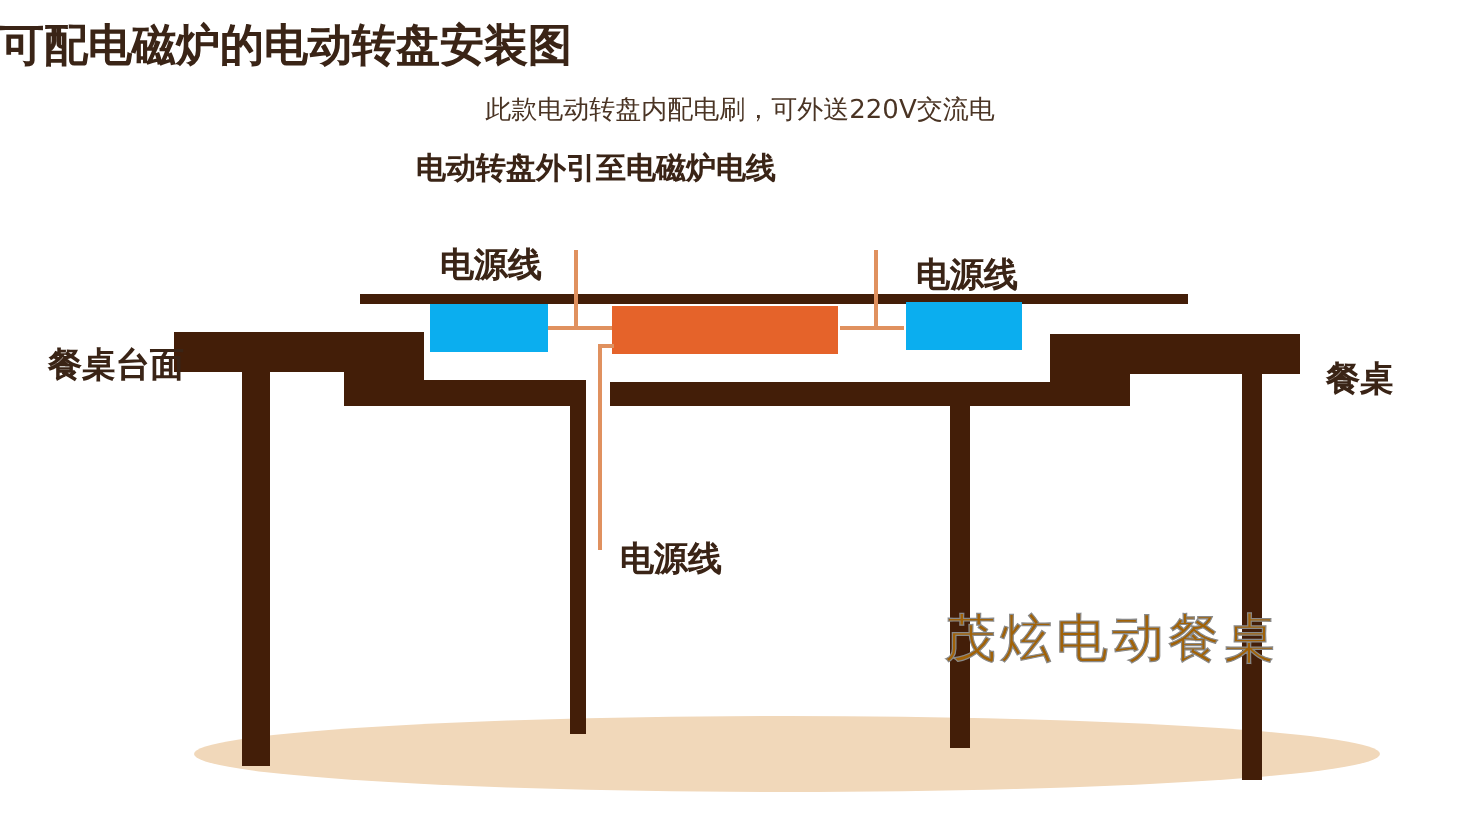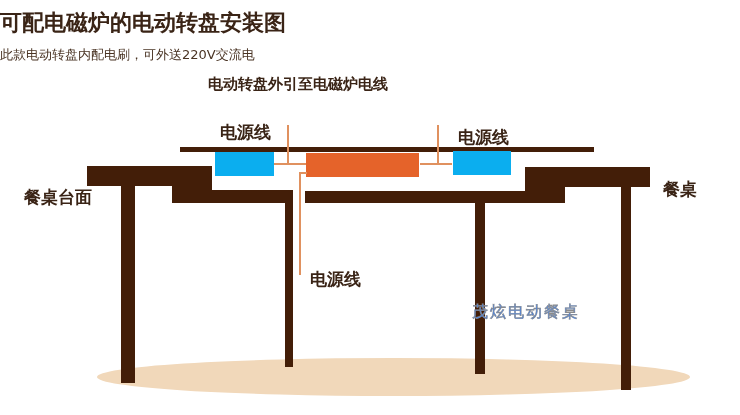--- a/index.html
+++ b/index.html
@@ -1,28 +1,28 @@
 <!DOCTYPE html>
 <html><head>
 <meta charset="utf-8">
 <style>
   html, body { margin: 0; padding: 0; background: #ffffff; }
   body { width: 740px; height: 415px; position: relative; overflow: hidden;
          font-family: "DejaVu Sans", "Liberation Sans", sans-serif; }
   .abs { position: absolute; }
   .title { left: 0; width: 740px; top: 8px; text-align: left; font-size: 22px; font-weight: bold; color: #3a2416; letter-spacing: 0px; }
-  .subtitle { left: 0; width: 740px; top: 46px; text-align: left; font-size: 13px; color: #4a3424; }
+  .subtitle { left: 0; width: 740px; top: 46px; text-align: center; font-size: 13px; color: #4a3424; }
   .headline { left: 0; width: 596px; top: 75px; text-align: center; font-size: 15px; font-weight: bold; color: #3a2416; }
   .label { font-size: 17px; font-weight: bold; color: #3a2416; white-space: nowrap; }
   .brown { background: #431e08; }
   .blue { background: #0baeef; }
   .orange { background: #e5632a; }
   .wire { background: #e0915f; }
   .floor { background: #f1d8ba; border-radius: 50%; }
-  .watermark { font-size: 16px; color: #3b82f6; letter-spacing: 2px; white-space: nowrap;
+  .watermark { font-size: 26px; color: #a16207; letter-spacing: 2px; white-space: nowrap;
                -webkit-text-stroke: 0.6px #8a8a8a; font-weight: normal; }
 </style>
 </head>
 <body>
 
 <div class="abs title">可配电磁炉的电动转盘安装图</div>
 <div class="abs subtitle">此款电动转盘内配电刷，可外送220V交流电</div>
 <div class="abs headline">电动转盘外引至电磁炉电线</div>
 
 <div class="abs floor" style="left:97px; top:358px; width:593px; height:38px;"></div>
@@ -51,16 +51,16 @@
 <div class="abs brown" style="left:525px; top:187px; width:40px; height:16px;"></div>
 
 <div class="abs brown" style="left:121px; top:186px; width:14px; height:197px;"></div>
 <div class="abs brown" style="left:285px; top:203px; width:8px; height:164px;"></div>
 <div class="abs brown" style="left:475px; top:203px; width:10px; height:171px;"></div>
 <div class="abs brown" style="left:621px; top:187px; width:10px; height:203px;"></div>
 
 <div class="abs label" style="left:220px; top:121px;">电源线</div>
 <div class="abs label" style="left:458px; top:126px;">电源线</div>
 <div class="abs label" style="left:310px; top:268px;">电源线</div>
-<div class="abs label" style="left:24px; top:186px;">餐桌台面</div>
+<div class="abs label" style="left:24px; top:171px;">餐桌台面</div>
 <div class="abs label" style="left:663px; top:178px;">餐桌</div>
 
 <div class="abs watermark" style="left:472px; top:302px;">茂炫电动餐桌</div>
 
 </body></html>

